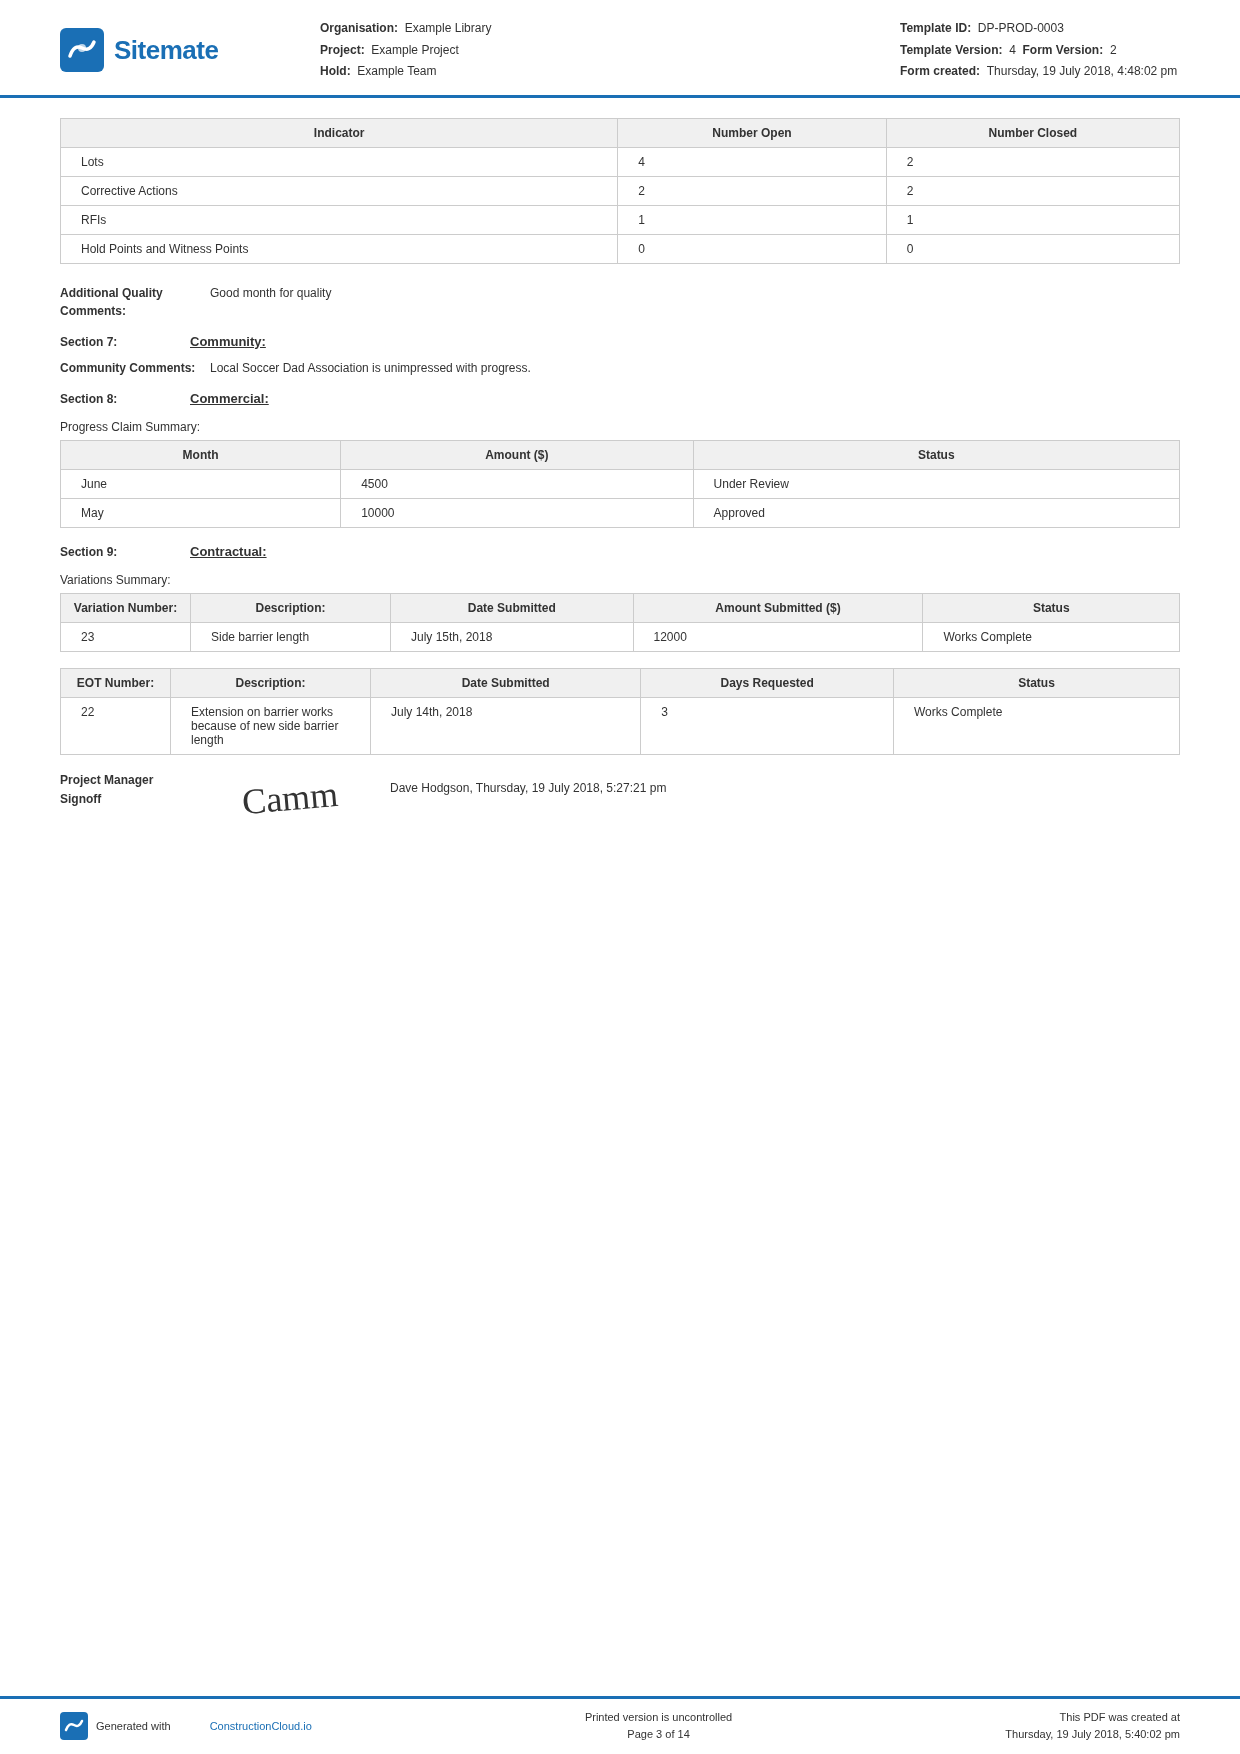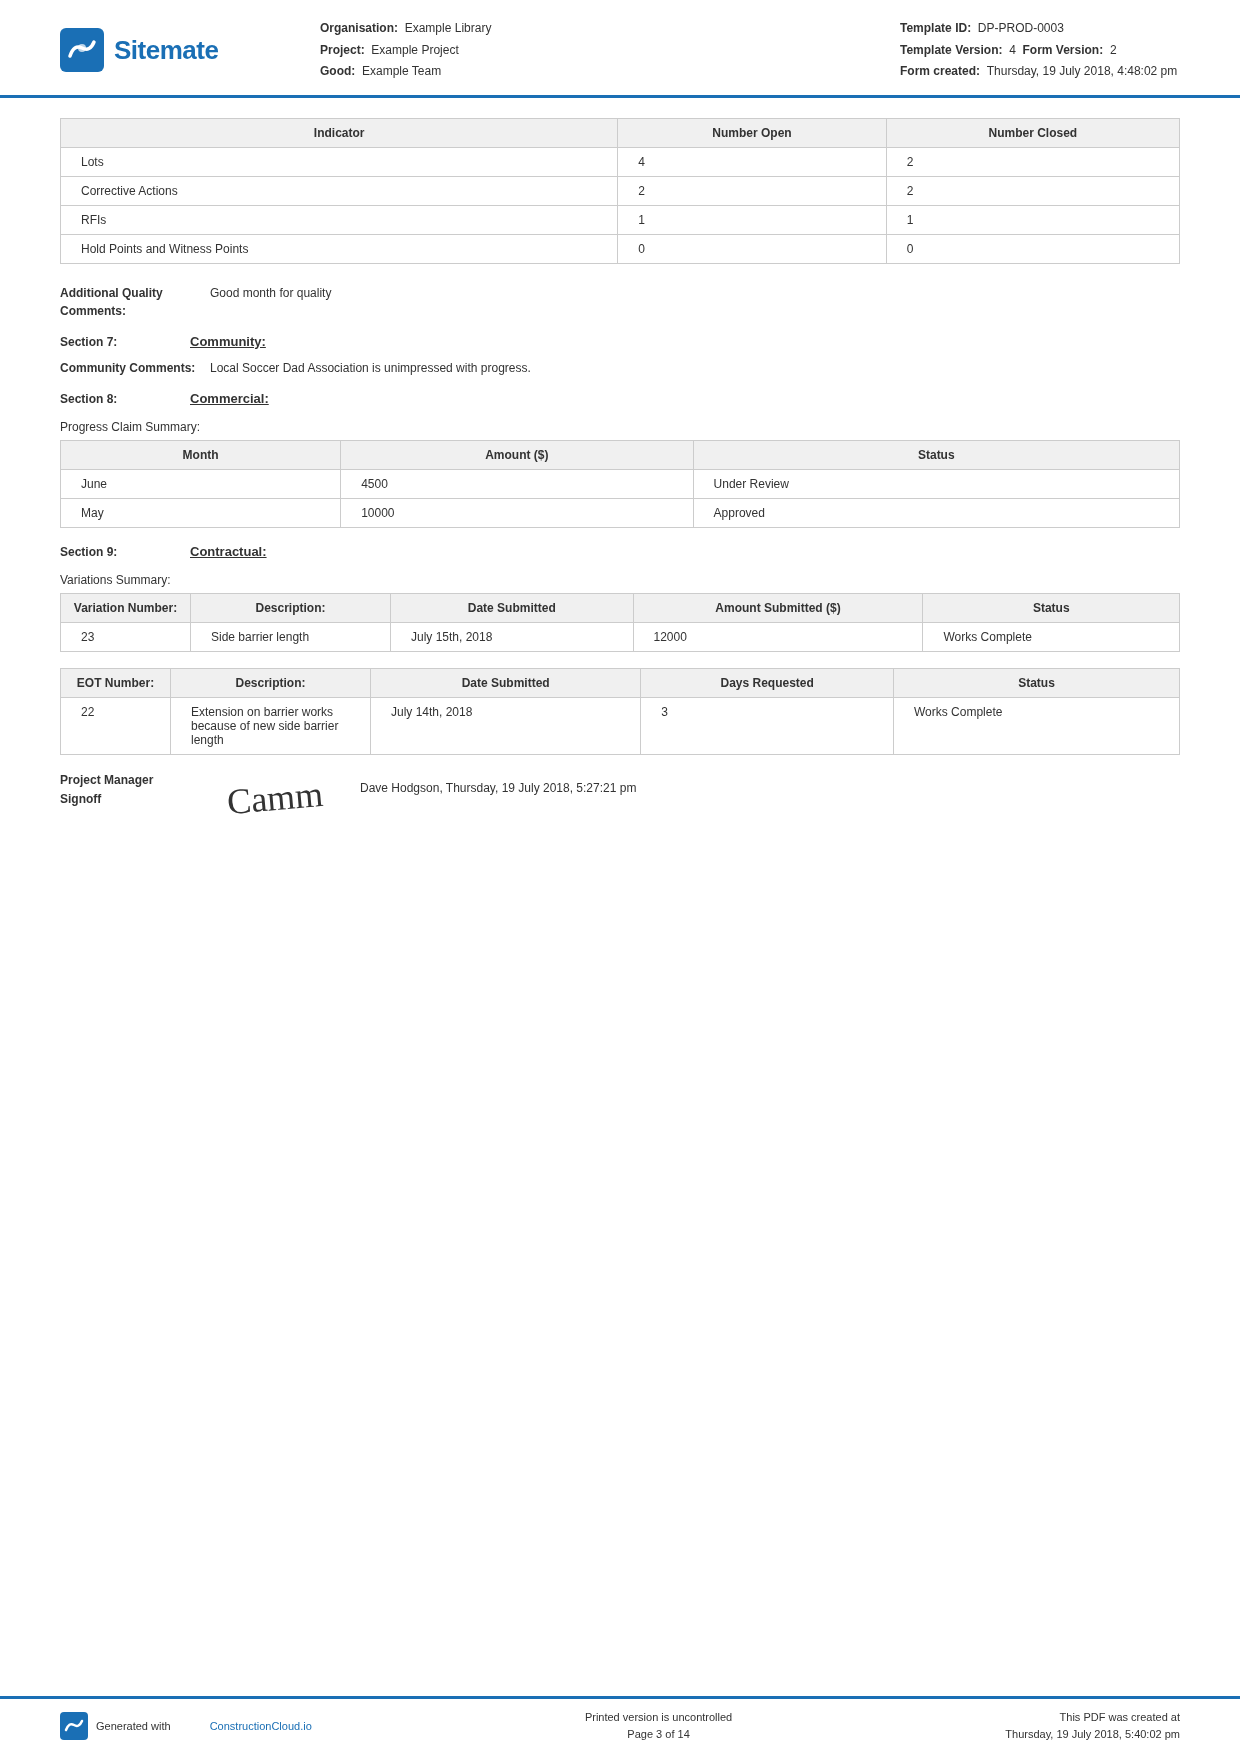--- a/index.html
+++ b/index.html
@@ -183,21 +183,21 @@
     .footer-link {
       color: #1a6fb5;
       padding-left: 20px;
     }
 
     
     .signature-row {
       display: flex;
       align-items: flex-start;
       margin-top: 10px;
-      gap: 15px;
+      gap: 30px;
     }
 
     .signature-label {
       font-weight: bold;
       font-size: 12px;
       line-height: 1.6;
       flex: 0 0 130px;
     }
 
     .signature-img {
@@ -242,21 +242,21 @@
     <div class="header-meta-center">
       <div>
         <span class="label">Organisation:</span>
         &nbsp;<span>Example Library</span>
       </div>
       <div>
         <span class="label">Project:</span>
         &nbsp;<span>Example Project</span>
       </div>
       <div>
-        <span class="label">Good:</span>
+        <span class="label">Hold:</span>
         &nbsp;<span>Example Team</span>
       </div>
     </div>
 
     <div class="header-meta-right">
       <div>
         <span class="label">Template ID:</span>
         &nbsp;<span>DP-PROD-0003</span>
       </div>
       <div>

